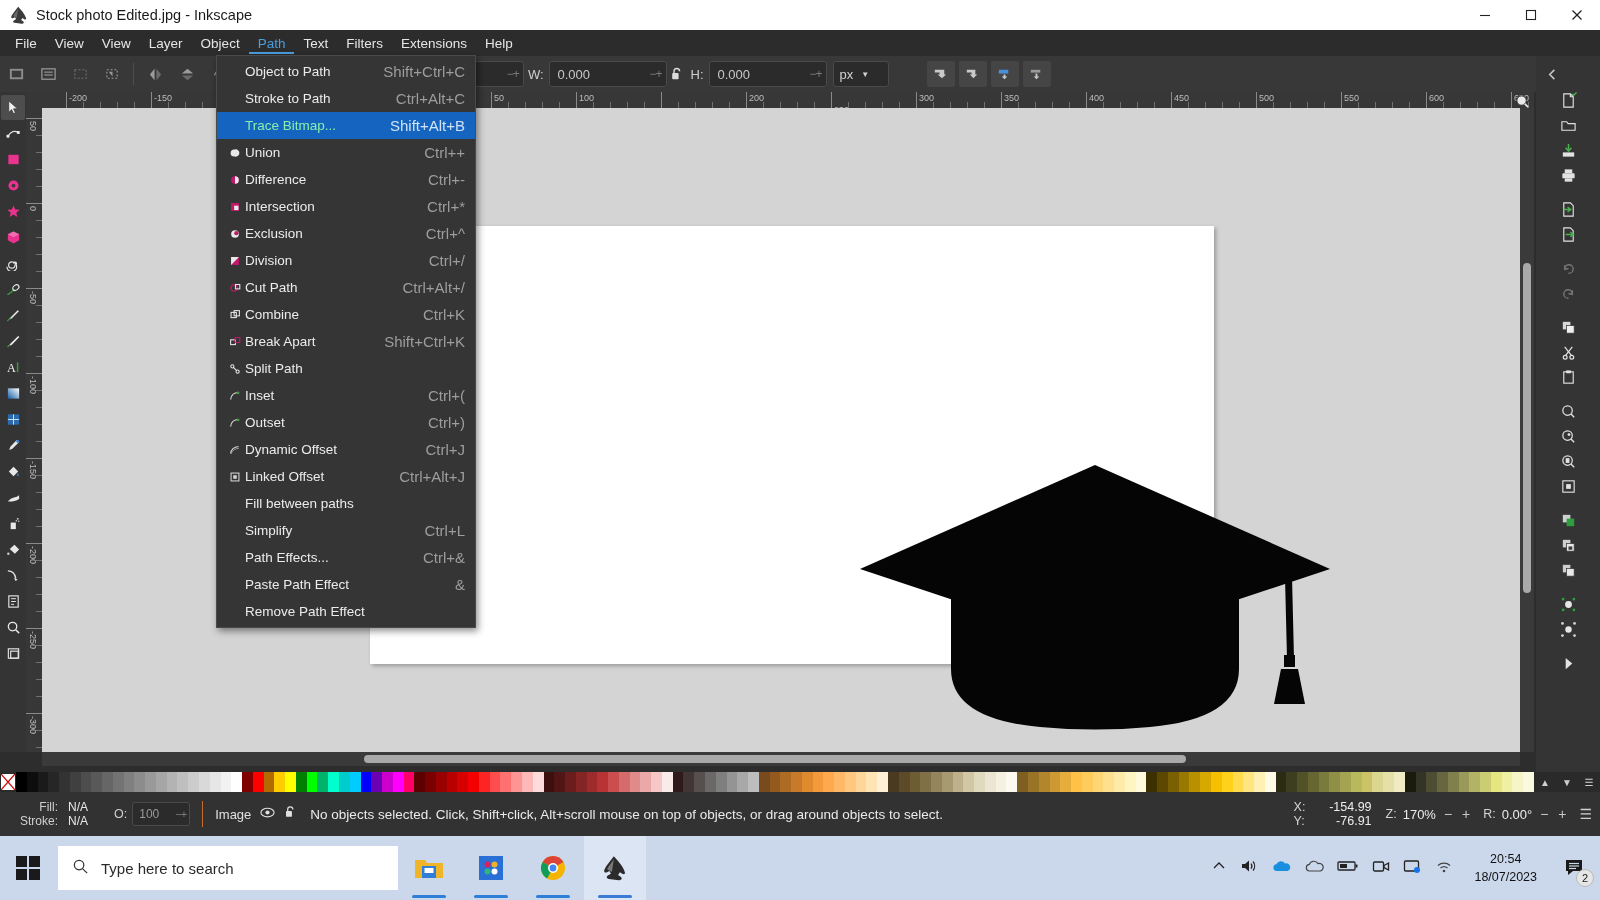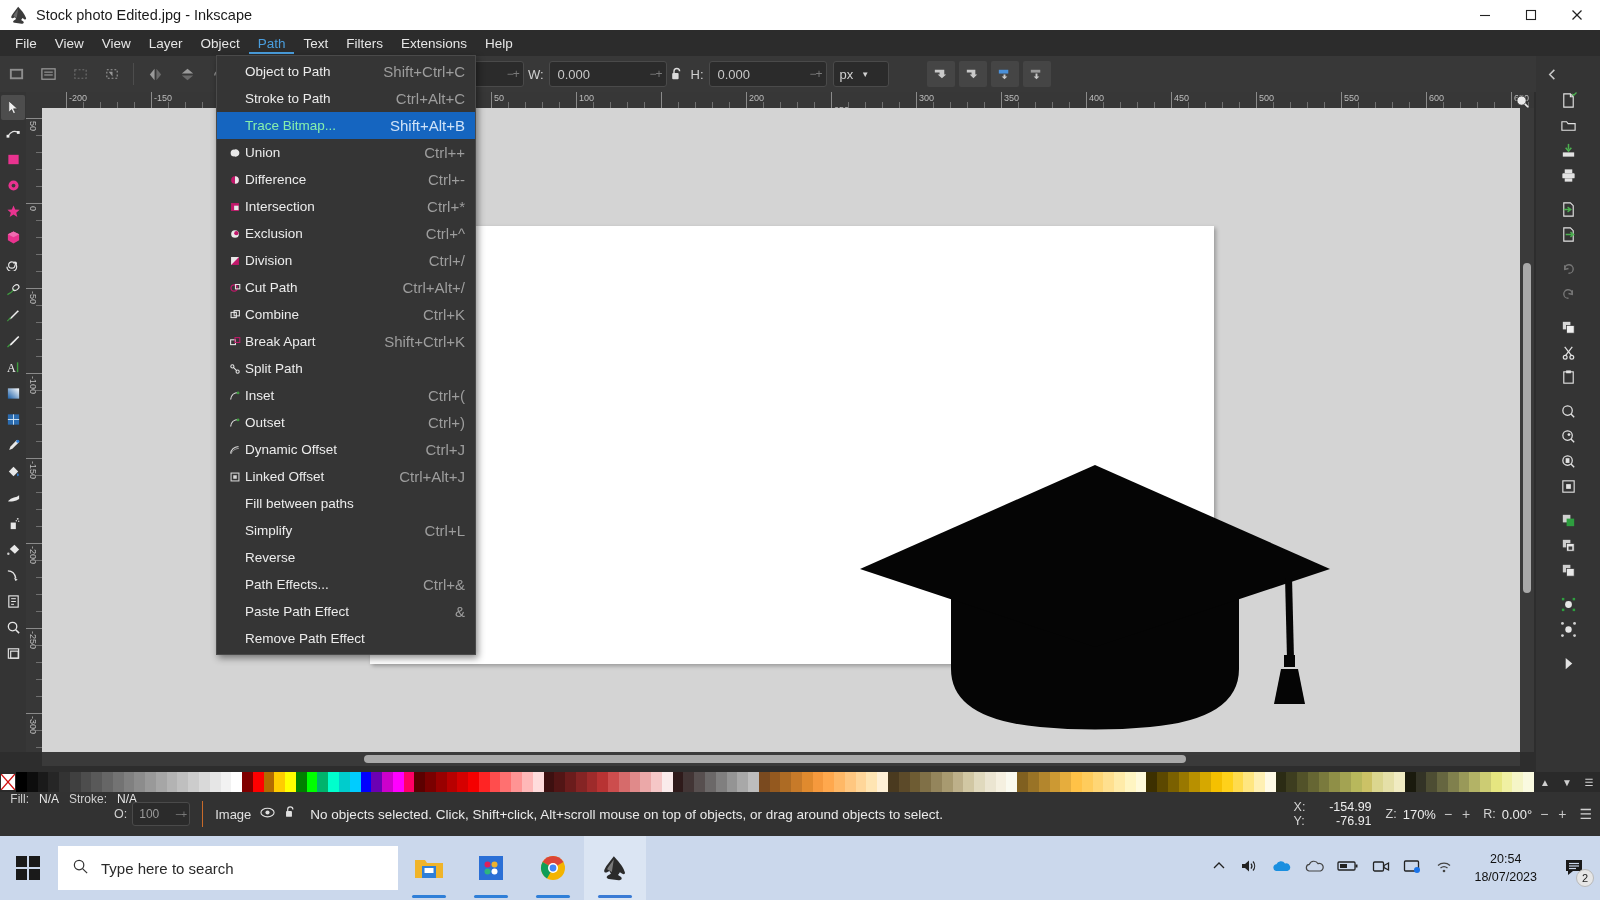--- a/index.html
+++ b/index.html
@@ -156,21 +156,21 @@
     width: 22px; display: flex; align-items: center; justify-content: center;
     color: #cfcfcf; font-size: 10px; flex: 0 0 22px; background: #2a2a2a;
   }
 
   
   #statusbar {
     position: absolute; top: 792px; left: 0; width: 1600px; height: 44px;
     background: #323232; display: flex; align-items: center;
   }
   .fs-block {
-    width: 108px; height: 44px; display: flex; flex-direction: row;
+    width: 108px; height: 44px; display: flex; flex-direction: column;
     justify-content: center; padding-left: 10px;
   }
   .fs-row { display: flex; align-items: baseline; font-size: 12px; }
   .fs-key { color: #d0d0d0; width: 48px; text-align: right; margin-right: 10px; }
   .fs-val { color: #e8e8e8; }
   .opacity-grp { display: flex; align-items: center; margin-left: 6px; }
   .opacity-grp .lbl { font-size: 12.5px; color: #d0d0d0; margin-right: 5px; }
   .opacity-field {
     background: #2b2b2b; border: 1px solid #4a4a4a; border-radius: 3px;
     width: 58px; height: 24px; display: flex; align-items: center;
@@ -1267,24 +1267,20 @@
       <span class="pm-ic"></span>
       <span class="pm-label">Fill between paths</span>
     </div>
     <div class="pm-item">
       <span class="pm-ic"></span>
       <span class="pm-label">Simplify</span>
       <span class="pm-accel">Ctrl+L</span>
     </div>
     <div class="pm-item">
       <span class="pm-ic"></span>
-      <span class="pm-label">Reverse</span>
-    </div>
-    <div class="pm-item">
-      <span class="pm-ic"></span>
       <span class="pm-label">Path Effects...</span>
       <span class="pm-accel">Ctrl+&amp;</span>
     </div>
     <div class="pm-item">
       <span class="pm-ic"></span>
       <span class="pm-label">Paste Path Effect</span>
       <span class="pm-accel">&amp;</span>
     </div>
     <div class="pm-item">
       <span class="pm-ic"></span>

